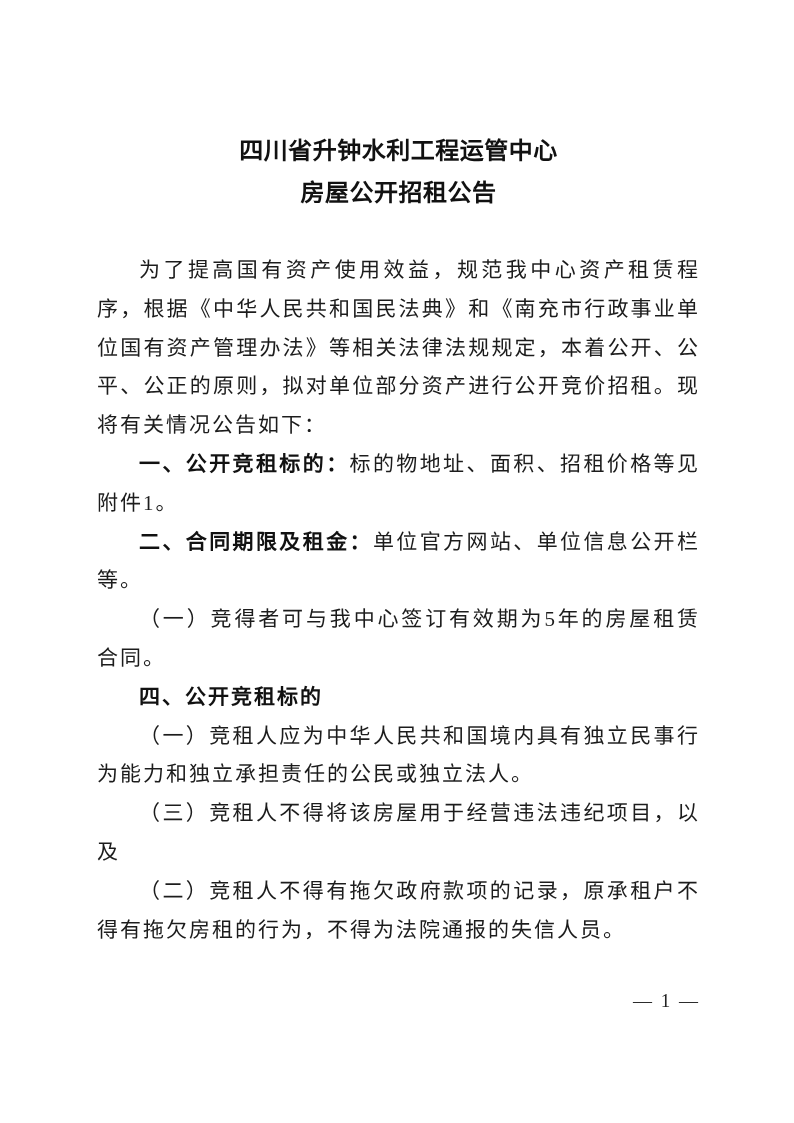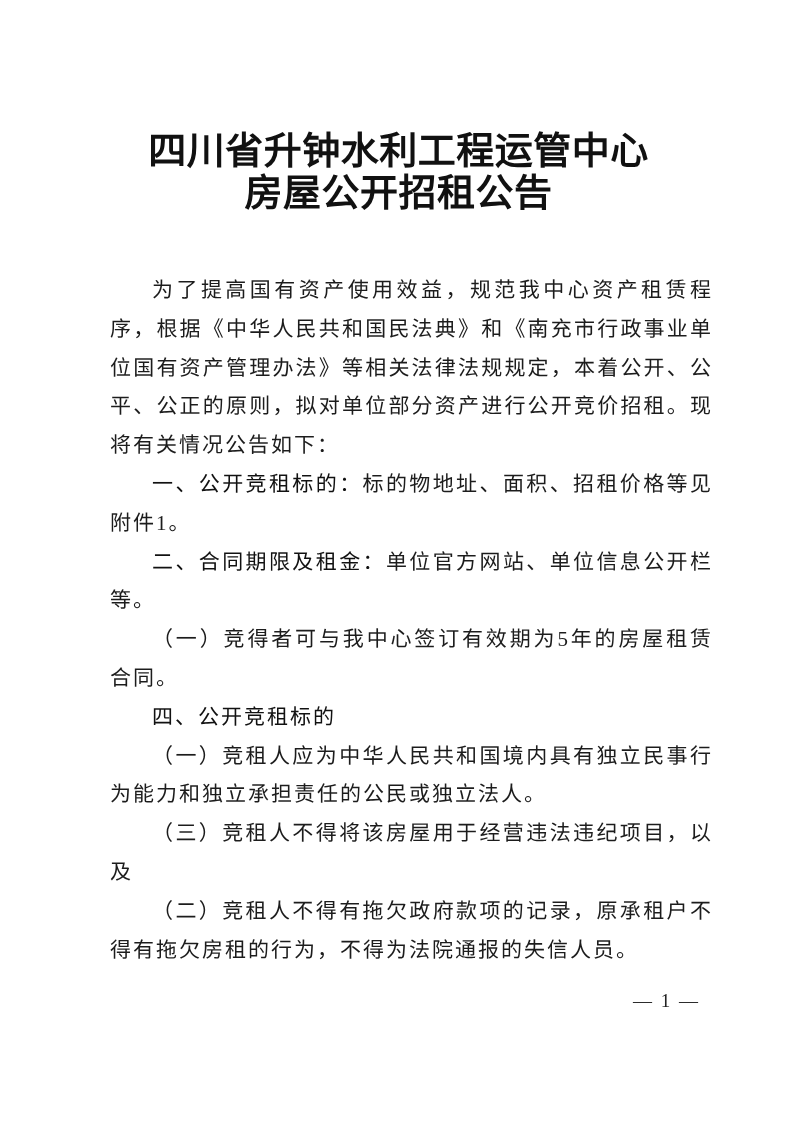--- a/index.html
+++ b/index.html
@@ -17,45 +17,44 @@
     overflow: hidden;
   }
   .doc-title {
     position: absolute;
     top: 130px;
     left: 97px;
     width: 603px;
     text-align: center;
     font-family: "DejaVu Serif", serif;
     font-weight: 700;
-    font-size: 38px;
+    font-size: 24px;
     line-height: 42px;
     letter-spacing: 0.5px;
     color: #111111;
   }
   .content {
     position: absolute;
     top: 251px;
-    left: 110px;
+    left: 97px;
     width: 603px;
     font-size: 21px;
     line-height: 38.8px;
     letter-spacing: 2px;
     color: #1c1c1c;
-    margin-top: 20px;
   }
   .para {
     margin: 0;
     text-indent: 2em;
     text-align: justify;
     text-justify: inter-character;
   }
   .hd {
     font-family: "DejaVu Sans", sans-serif;
-    font-weight: 400;
+    font-weight: 700;
     color: #111111;
   }
   .footer {
     position: absolute;
     top: 990px;
     left: 97px;
     width: 603px;
     text-align: right;
     font-size: 19px;
     letter-spacing: 2px;

